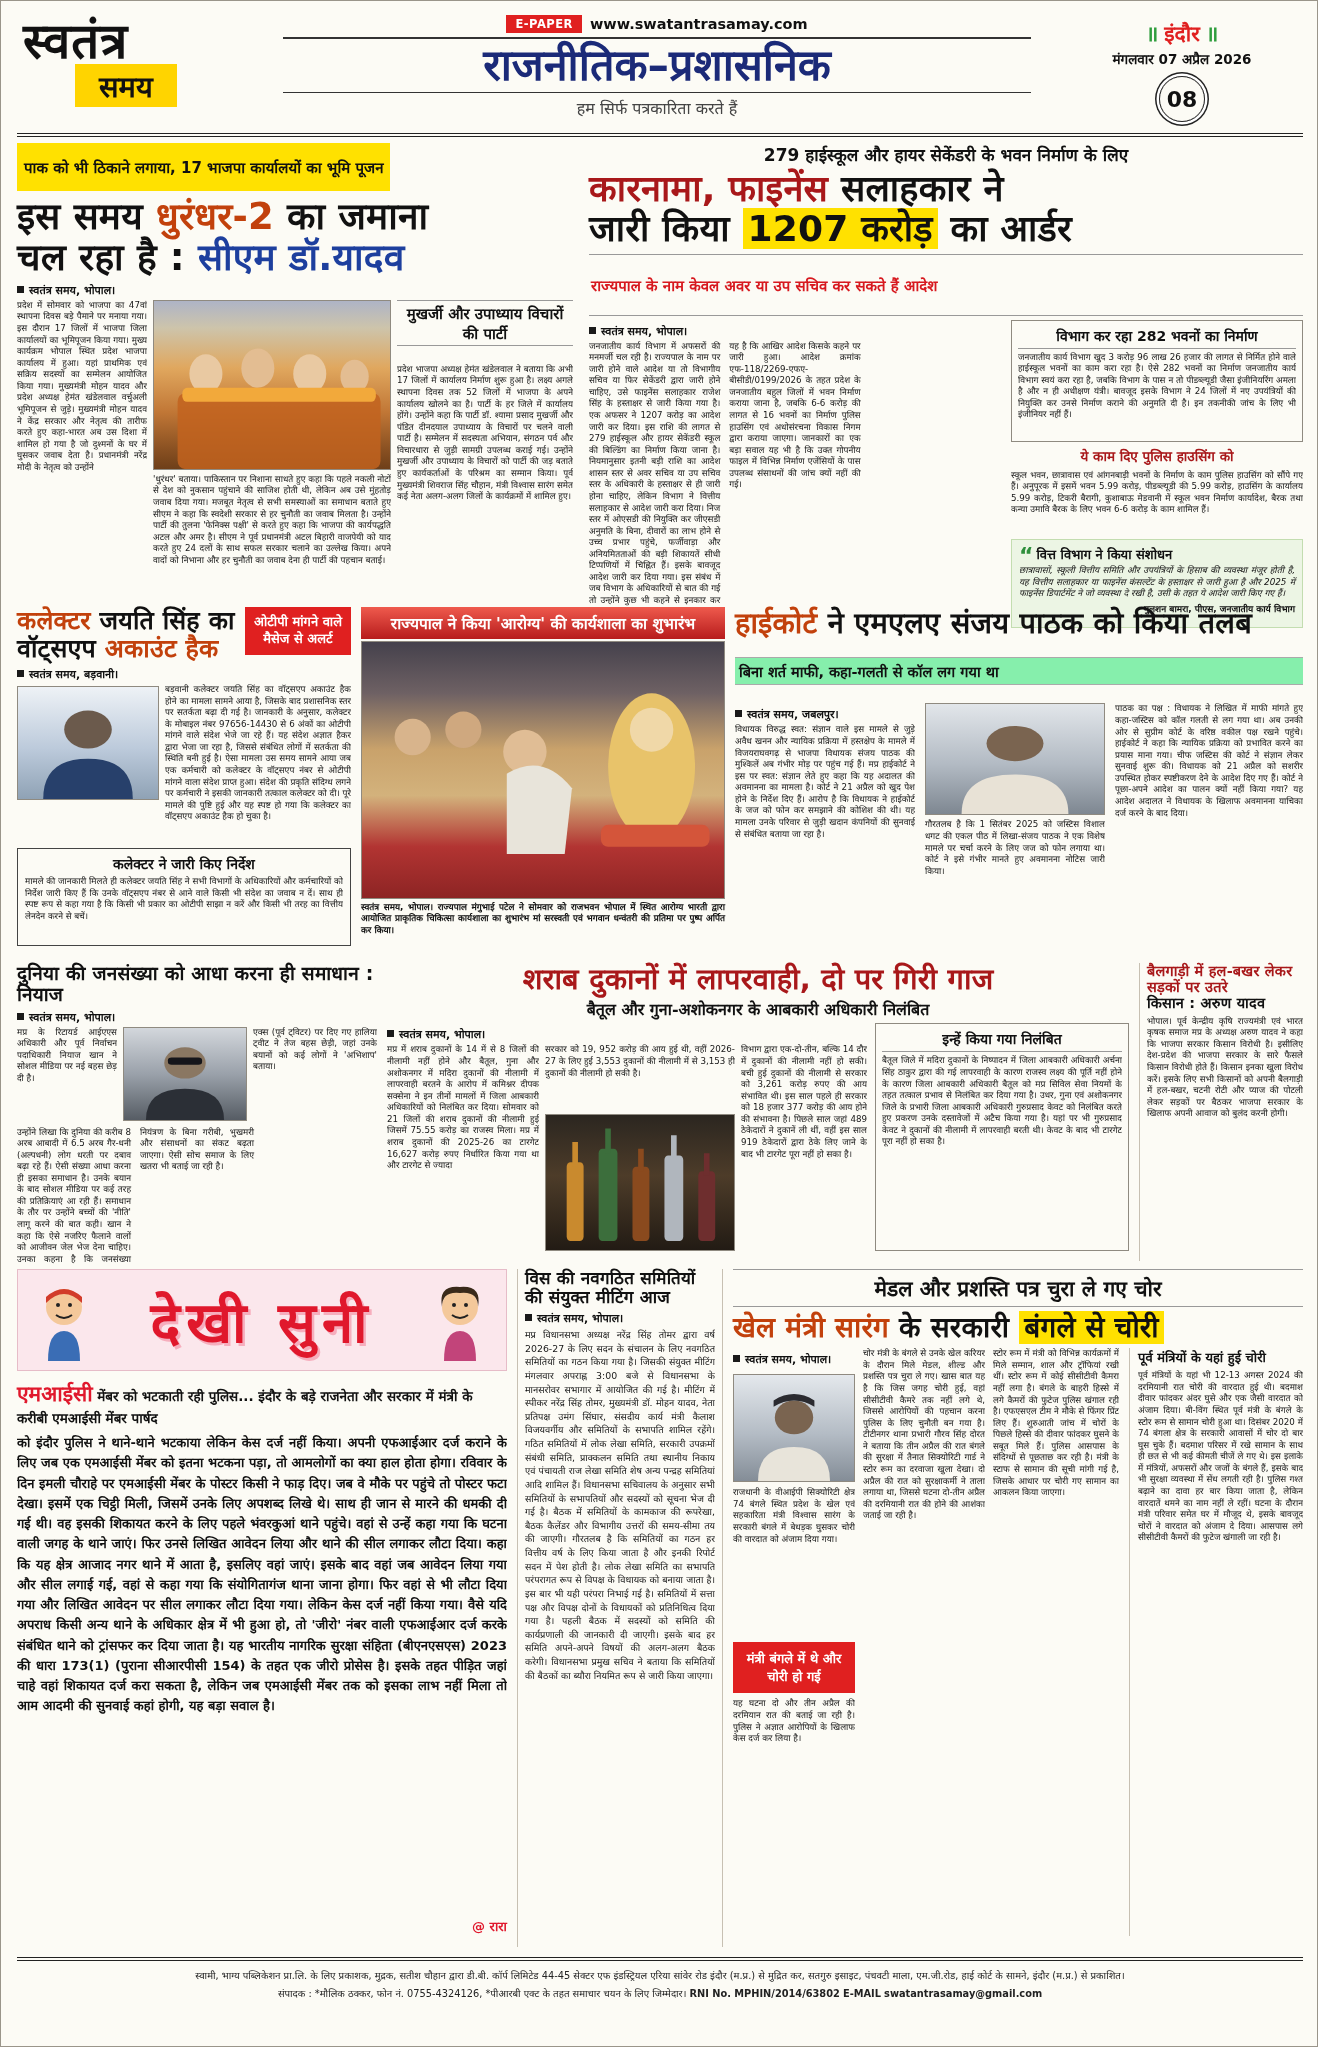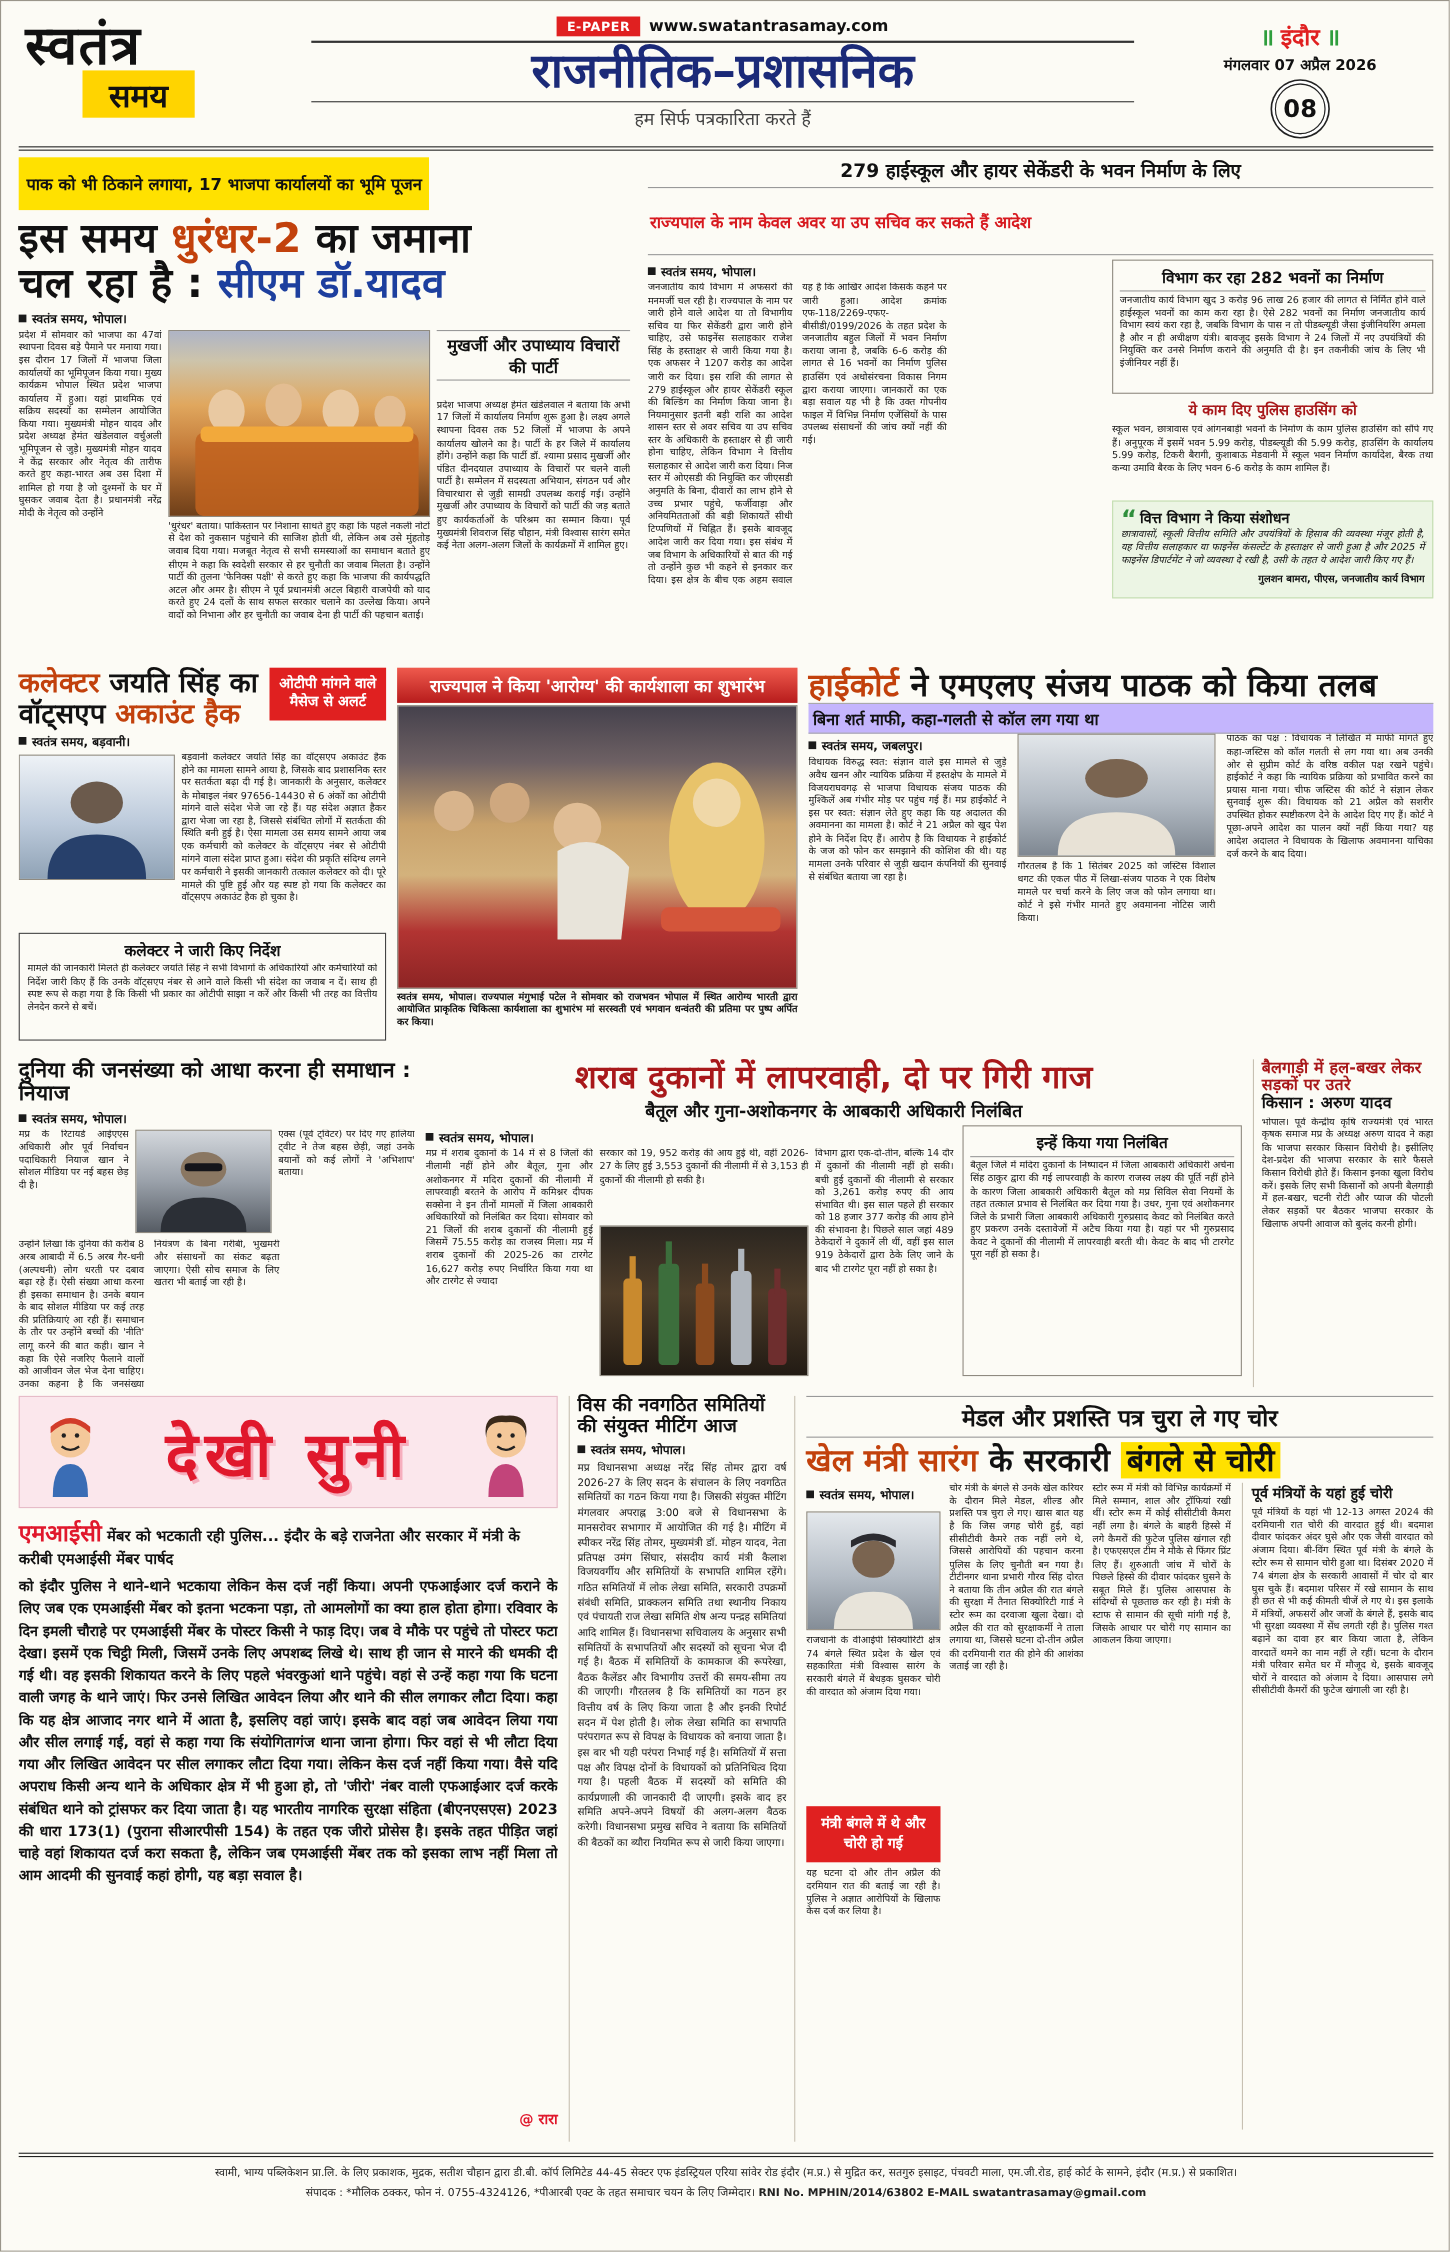--- a/index.html
+++ b/index.html
@@ -33,21 +33,21 @@
   .cityline{font-size:21px;font-weight:900}
   .citybar{color:#2f9e3d}
   .cityname{color:#e02020;margin:0 6px}
   .hdate{font-size:13.5px;font-weight:800;margin-top:3px}
   .pgnum{width:46px;height:46px;margin:8px auto 0;border:1.5px solid #222;border-radius:50%;box-shadow:0 0 0 2.5px #fff,0 0 0 4px #222;display:flex;align-items:center;justify-content:center;font-size:22px;font-weight:900}
 
   
   .kicker-y{display:inline-block;background:#ffe100;font-size:15px;font-weight:800;padding:14px 7px;margin-bottom:5px}
   .kicker-b{font-size:17px;font-weight:800;text-align:center;margin-bottom:3px}
   .deck{color:#d7191f;font-weight:800;font-size:15px;border-top:1px solid #999;border-bottom:1px solid #999;padding:20px 2px;margin:4px 0}
-  .deck-gray{font-weight:800;font-size:14.5px;background:#c4b5fd;border-top:1px solid #aaa;border-bottom:1px solid #aaa;padding:3px 4px;margin:0 0}
+  .deck-gray{font-weight:800;font-size:14.5px;background:#86efac;border-top:1px solid #aaa;border-bottom:1px solid #aaa;padding:3px 4px;margin:18px 0}
 
   
   .photo{position:relative;background:#bbb;overflow:hidden;border:1px solid #8f8a80}
   .photo svg{position:absolute;inset:0;width:100%;height:100%}
   .ph-bjp{background:linear-gradient(180deg,#aeb4c6 0%,#cdc4ab 16%,#e0a75e 40%,#c17736 66%,#8a5122 88%,#6e3f19 100%)}
   .ph-collector{background:linear-gradient(180deg,#eef2f6,#bccadb 55%,#8fa2b5)}
   .ph-arogya{background:linear-gradient(180deg,#45414c 0%,#6e6164 20%,#c9a26b 42%,#d3b27c 60%,#b23432 80%,#8d2424 100%)}
   .ph-mla{background:linear-gradient(180deg,#e2e6ea,#b2bac3 55%,#7e8791)}
   .ph-niyaz{background:linear-gradient(180deg,#d3d7dc,#9aa1aa 50%,#565c64)}
   .ph-liquor{background:linear-gradient(180deg,#2b2620,#4d3c29 45%,#221b14)}
@@ -141,20 +141,24 @@
       </div>
       <div style="flex:1;display:flex;flex-direction:column;gap:18px">
         <div style="font-size:15px;font-weight:900;text-align:center;border-top:1px solid #999;border-bottom:1px solid #999;padding:2px 0">मुखर्जी और उपाध्याय विचारों की पार्टी</div>
         <div class="body-txt" style="flex:1">प्रदेश भाजपा अध्यक्ष हेमंत खंडेलवाल ने बताया कि अभी 17 जिलों में कार्यालय निर्माण शुरू हुआ है। लक्ष्य अगले स्थापना दिवस तक 52 जिलों में भाजपा के अपने कार्यालय खोलने का है। पार्टी के हर जिले में कार्यालय होंगे। उन्होंने कहा कि पार्टी डॉ. श्यामा प्रसाद मुखर्जी और पंडित दीनदयाल उपाध्याय के विचारों पर चलने वाली पार्टी है। सम्मेलन में सदस्यता अभियान, संगठन पर्व और विचारधारा से जुड़ी सामग्री उपलब्ध कराई गई। उन्होंने मुखर्जी और उपाध्याय के विचारों को पार्टी की जड़ बताते हुए कार्यकर्ताओं के परिश्रम का सम्मान किया। पूर्व मुख्यमंत्री शिवराज सिंह चौहान, मंत्री विश्वास सारंग समेत कई नेता अलग-अलग जिलों के कार्यक्रमों में शामिल हुए।</div>
       </div>
     </div>
   </section>
 
   <section class="abs" style="left:588px;top:142px;width:714px;height:456px">
     <div class="kicker-b">279 हाईस्कूल और हायर सेकेंडरी के भवन निर्माण के लिए</div>
+    <h1 class="hl" style="font-size:36px">
+      <span class="maroon">कारनामा, फाइनेंस </span><span>सलाहकार ने</span><br>
+      <span>जारी किया </span><span class="yhl">1207 करोड़</span><span> का आर्डर</span>
+    </h1>
     <div class="deck">राज्यपाल के नाम केवल अवर या उप सचिव कर सकते हैं आदेश</div>
     <div style="display:flex;gap:10px;height:308px">
       <div style="width:412px;flex:0 0 auto;display:flex;flex-direction:column">
         <div class="byline">
             <span class="sq"></span>
             <span>स्वतंत्र समय, भोपाल।</span>
           </div>
         <div class="body-txt cols3" style="flex:1">जनजातीय कार्य विभाग में अफसरों की मनमर्जी चल रही है। राज्यपाल के नाम पर जारी होने वाले आदेश या तो विभागीय सचिव या फिर सेकेंडरी द्वारा जारी होने चाहिए, उसे फाइनेंस सलाहकार राजेश सिंह के हस्ताक्षर से जारी किया गया है। एक अफसर ने 1207 करोड़ का आदेश जारी कर दिया। इस राशि की लागत से 279 हाईस्कूल और हायर सेकेंडरी स्कूल की बिल्डिंग का निर्माण किया जाना है। नियमानुसार इतनी बड़ी राशि का आदेश शासन स्तर से अवर सचिव या उप सचिव स्तर के अधिकारी के हस्ताक्षर से ही जारी होना चाहिए, लेकिन विभाग ने वित्तीय सलाहकार से आदेश जारी करा दिया। निज स्तर में ओएसडी की नियुक्ति कर जीएसडी अनुमति के बिना, दीवारों का लाभ होने से उच्च प्रभार पहुंचे, फर्जीवाड़ा और अनियमितताओं की बड़ी शिकायतें सीधी टिप्पणियों में चिह्नित हैं। इसके बावजूद आदेश जारी कर दिया गया। इस संबंध में जब विभाग के अधिकारियों से बात की गई तो उन्होंने कुछ भी कहने से इनकार कर दिया। इस क्षेत्र के बीच एक अहम सवाल यह है कि आखिर आदेश किसके कहने पर जारी हुआ। आदेश क्रमांक एफ-118/2269-एफए-बीसीडी/0199/2026 के तहत प्रदेश के जनजातीय बहुल जिलों में भवन निर्माण कराया जाना है, जबकि 6-6 करोड़ की लागत से 16 भवनों का निर्माण पुलिस हाउसिंग एवं अधोसंरचना विकास निगम द्वारा कराया जाएगा। जानकारों का एक बड़ा सवाल यह भी है कि उक्त गोपनीय फाइल में विभिन्न निर्माण एजेंसियों के पास उपलब्ध संसाधनों की जांच क्यों नहीं की गई।</div>
       </div>
       <div style="flex:1;display:flex;flex-direction:column;gap:5px">

